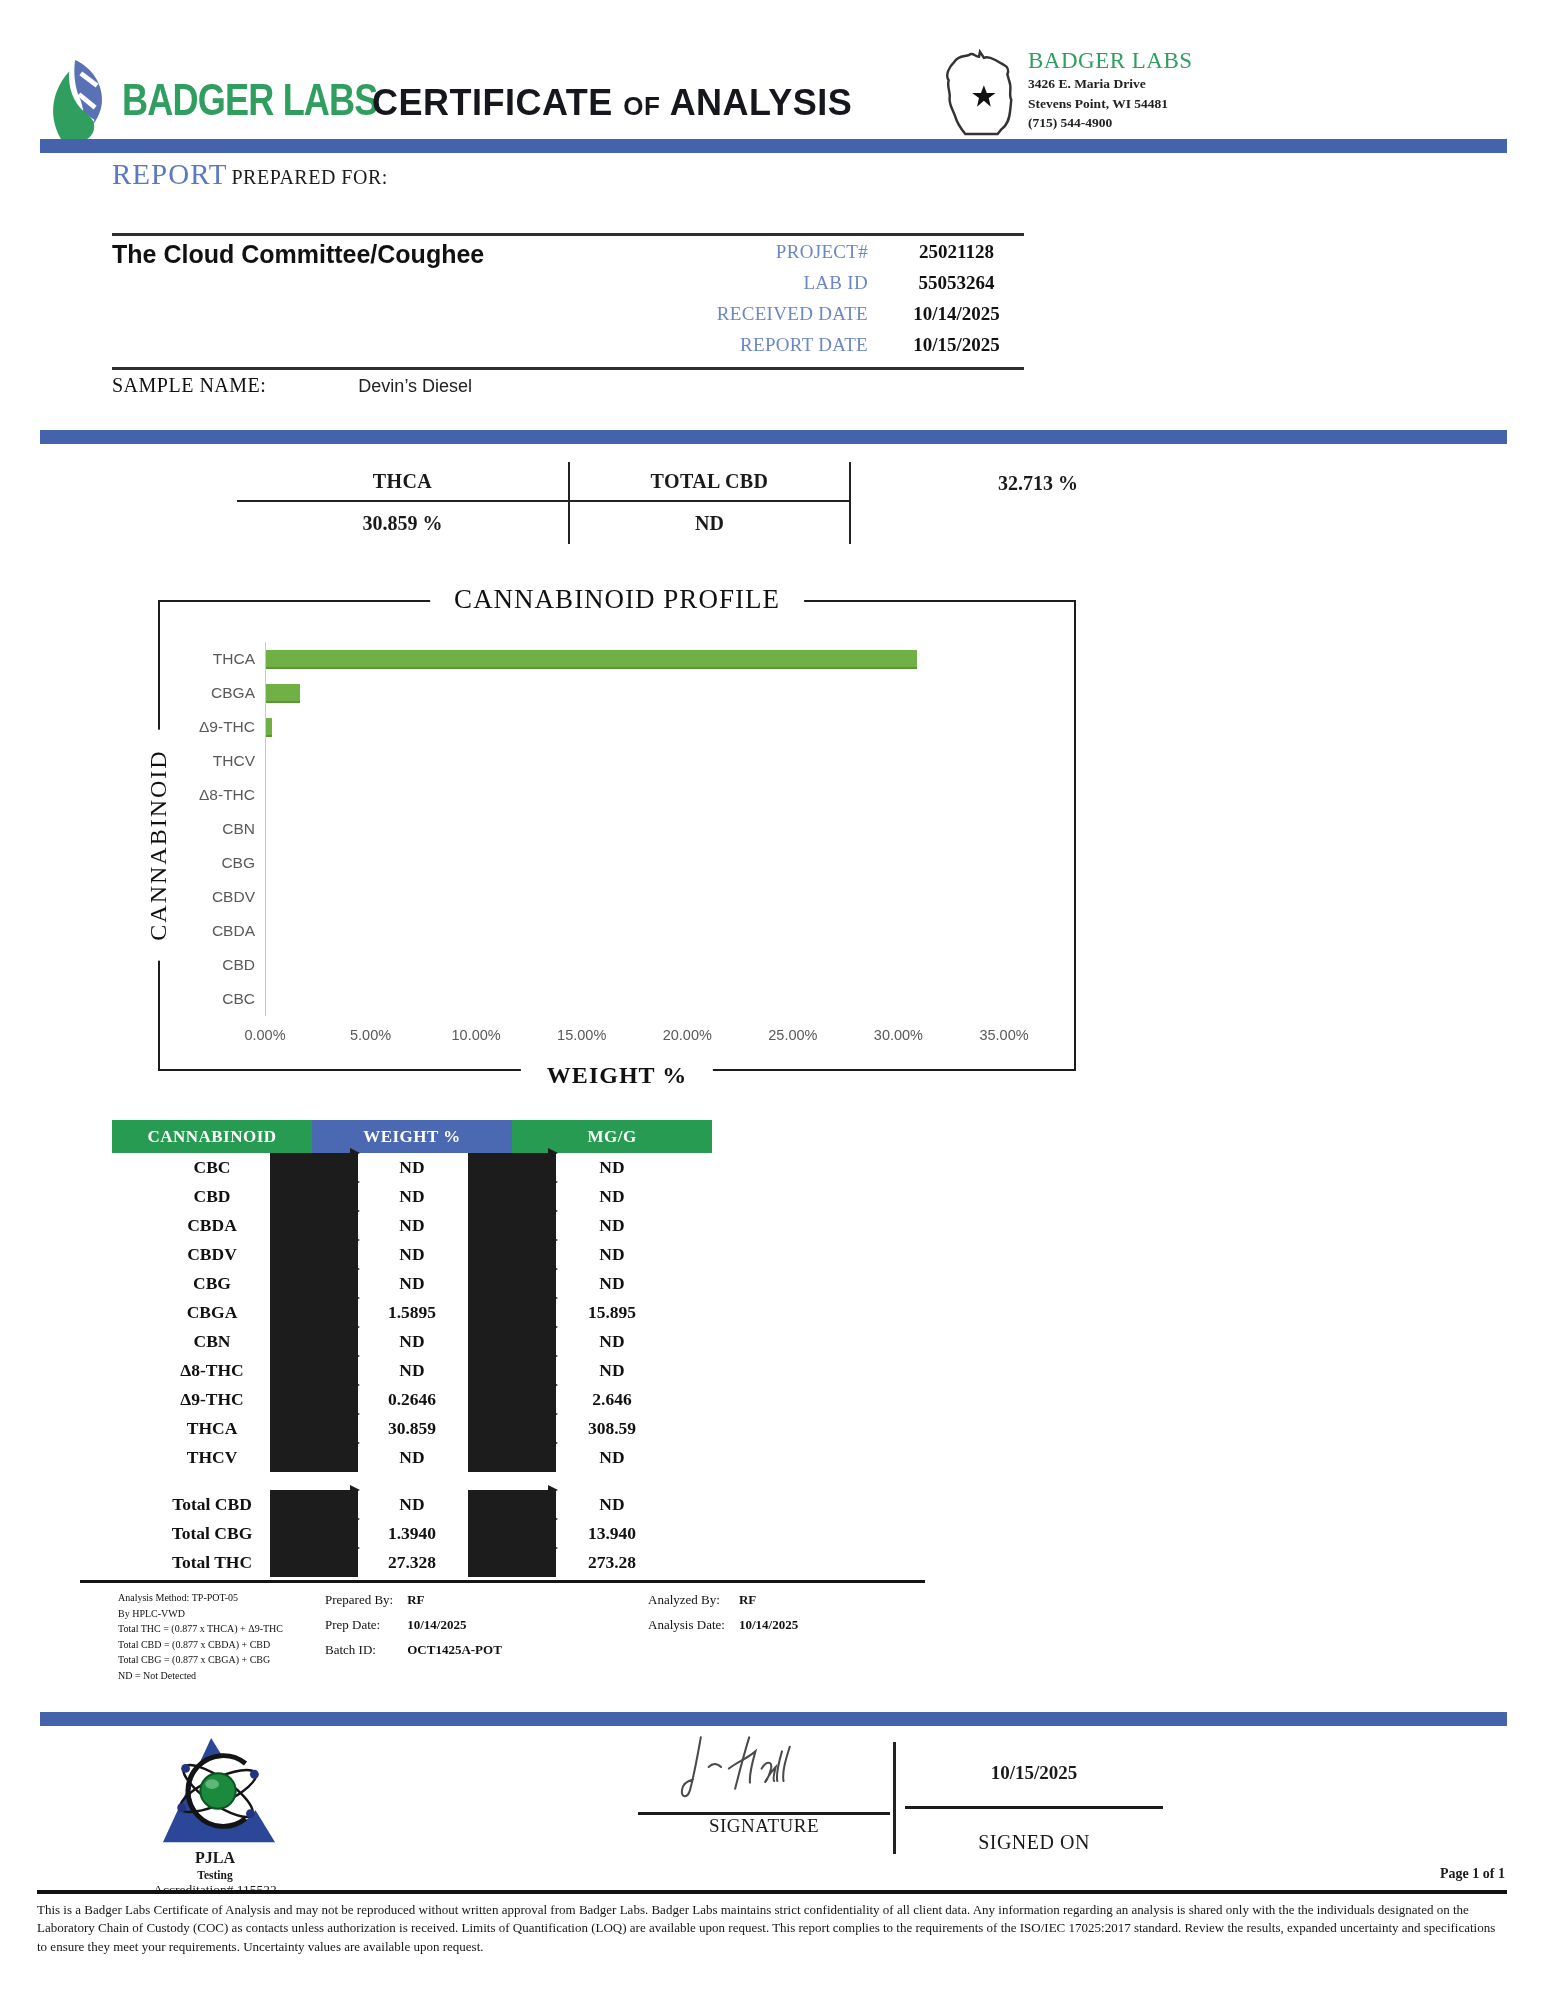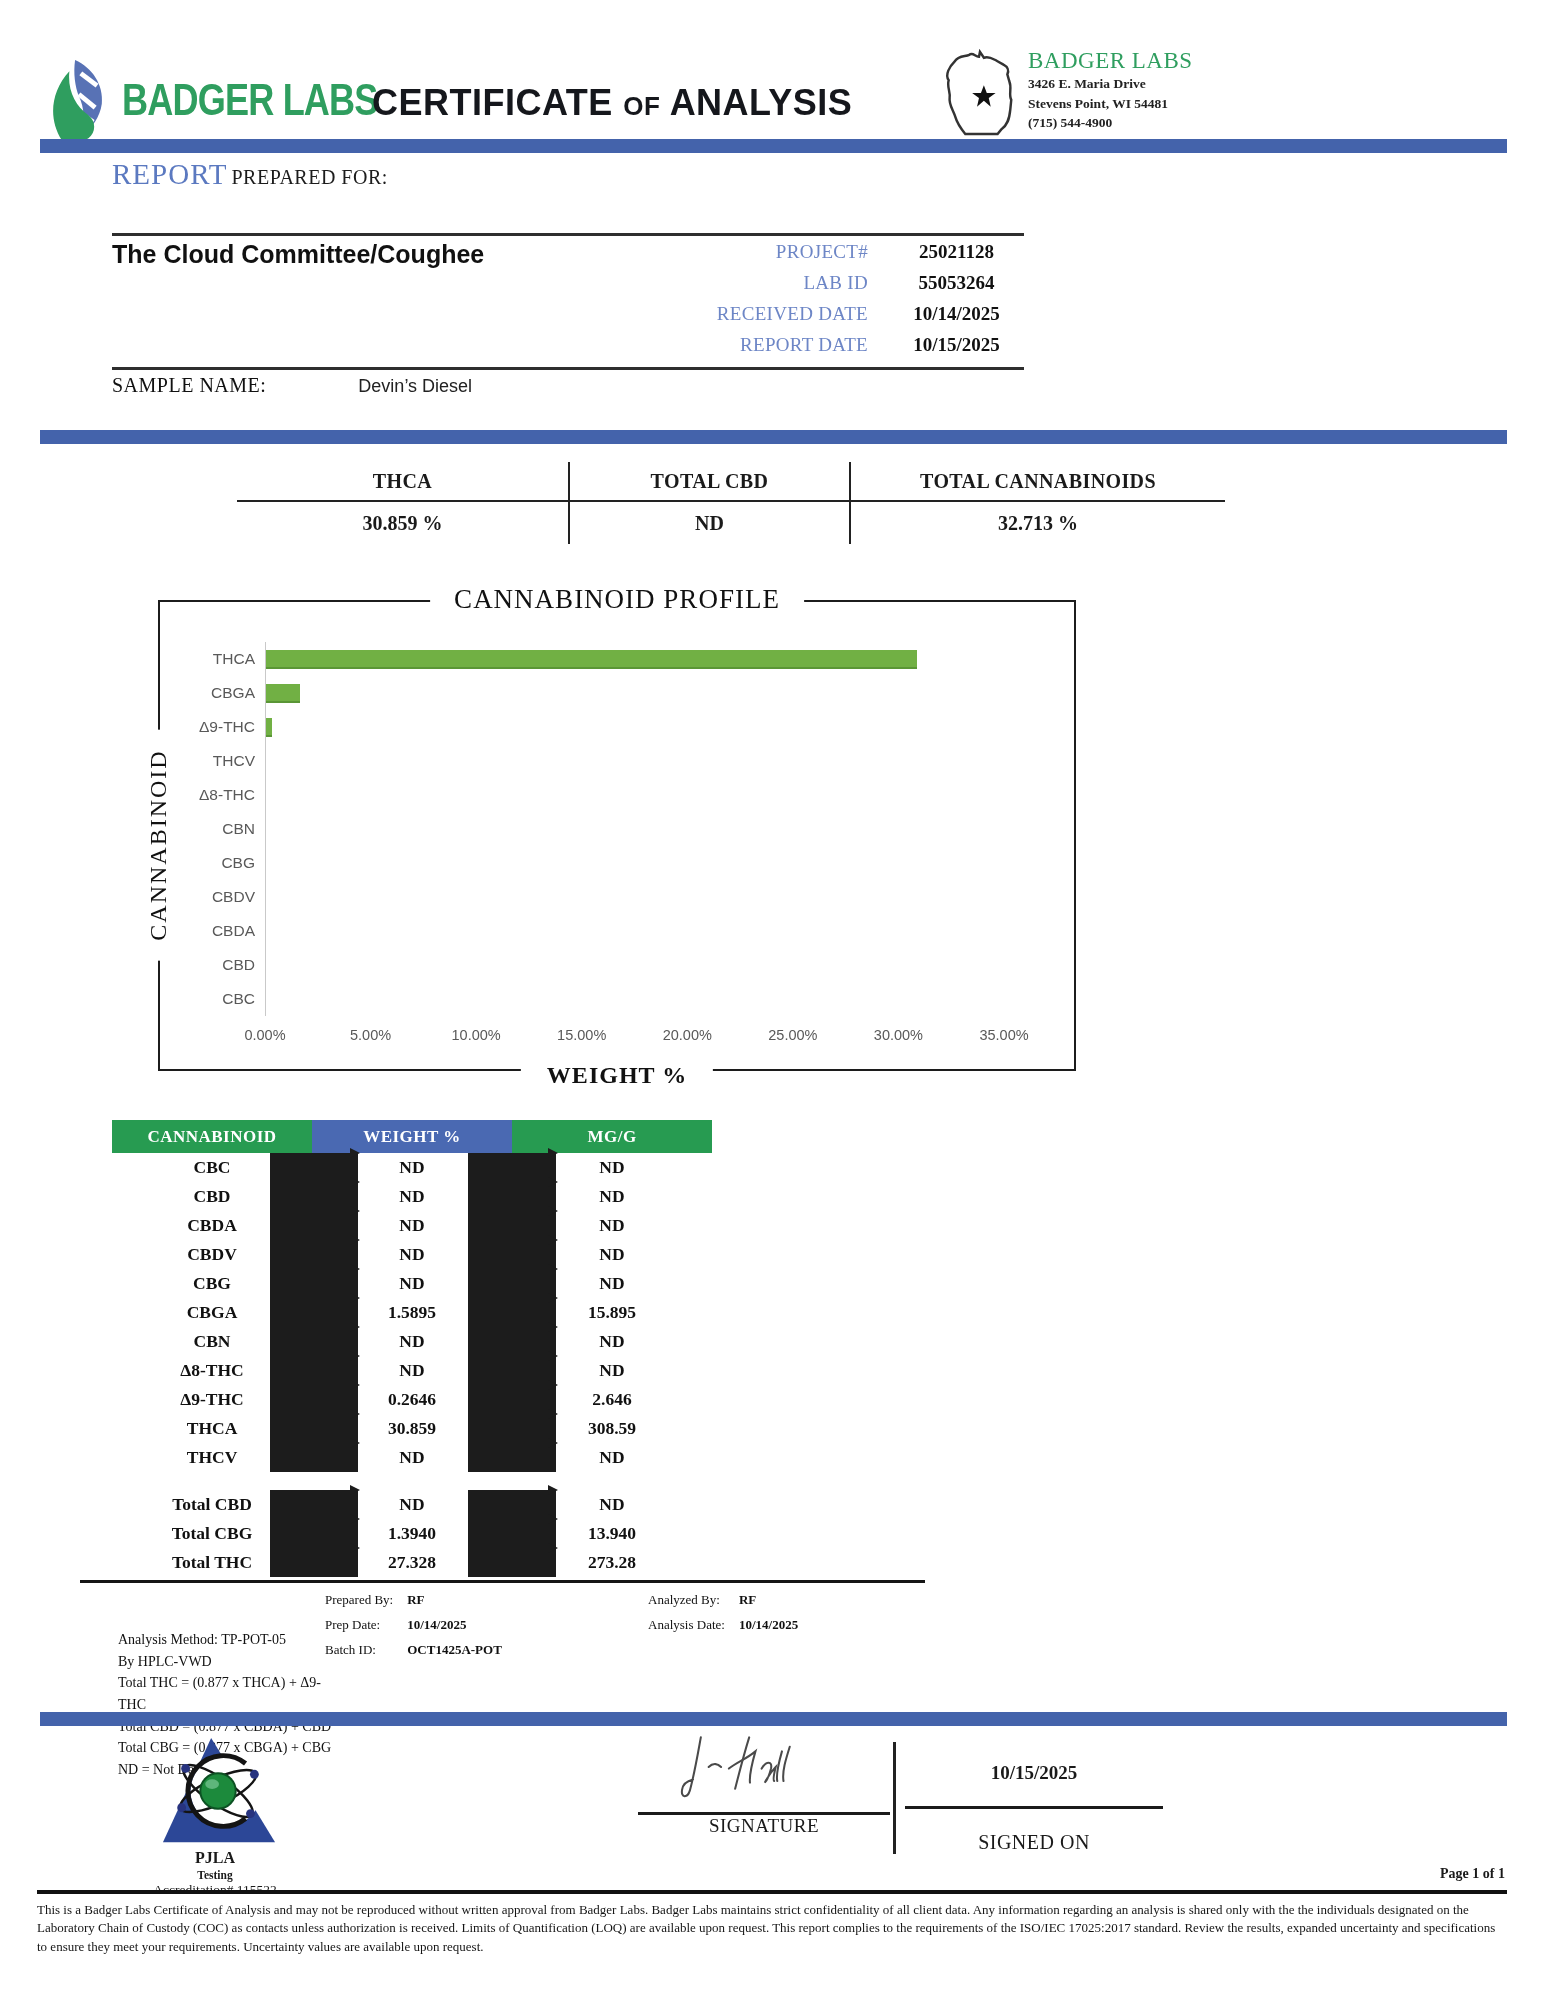--- a/index.html
+++ b/index.html
@@ -77,21 +77,21 @@
   .ct-mgg{left:400px;width:200px;}
   .arrow{position:absolute;top:13px;height:2.2px;background:#1c1c1c;width:88px;}
   .arrow.a1{left:158px;}
   .arrow.a2{left:356px;}
   .arrow::after{content:'';position:absolute;right:-2px;top:-4.6px;
         border-left:10px solid #1c1c1c;border-top:5.7px solid transparent;border-bottom:5.7px solid transparent;}
   #ctable-totals{margin-top:18px;}
 
   
   #sep-line{left:80px;top:1580px;width:845px;height:3px;background:#151515;}
-  #fn-left{left:118px;top:1590px;width:230px;font-size:14px;line-height:1.55;color:#111;margin-top:39px;}
+  #fn-left{left:118px;top:1590px;width:230px;font-size:10px;line-height:1.55;color:#111;}
   .fn-col{display:grid;grid-template-columns:auto auto;column-gap:14px;row-gap:9px;align-items:baseline;}
   #fn-mid{left:325px;top:1592px;}
   #fn-right{left:648px;top:1592px;}
   .fn-label{font-size:13px;color:#111;}
   .fn-value{font-size:13px;font-weight:700;color:#111;}
 
   
   #pjla-logo{left:150px;top:1732px;}
   #pjla-text{left:110px;top:1848px;width:210px;text-align:center;line-height:1.25;}
   #pjla-text .l1{font-weight:700;font-size:16px;}
@@ -184,21 +184,20 @@
   <div class="abs" id="summary-row">
       <div class="sum-cell">
         <div class="sum-label">THCA</div>
         <div class="sum-value">30.859 %</div>
       </div>
       <div class="sum-cell">
         <div class="sum-label">TOTAL CBD</div>
         <div class="sum-value">ND</div>
       </div>
       <div class="sum-cell">
-        <div class="sum-label">TOTAL CANNABINOIDS</div>
         <div class="sum-value">32.713 %</div>
       </div>
     </div>
 
   <div class="abs" id="chart-frame">
     <div id="chart-title">CANNABINOID PROFILE</div>
     <div id="chart-ylabel">CANNABINOID</div>
     <div id="chart-xlabel">WEIGHT %</div>
     <div id="chart-rows">
         <div class="chart-row">

